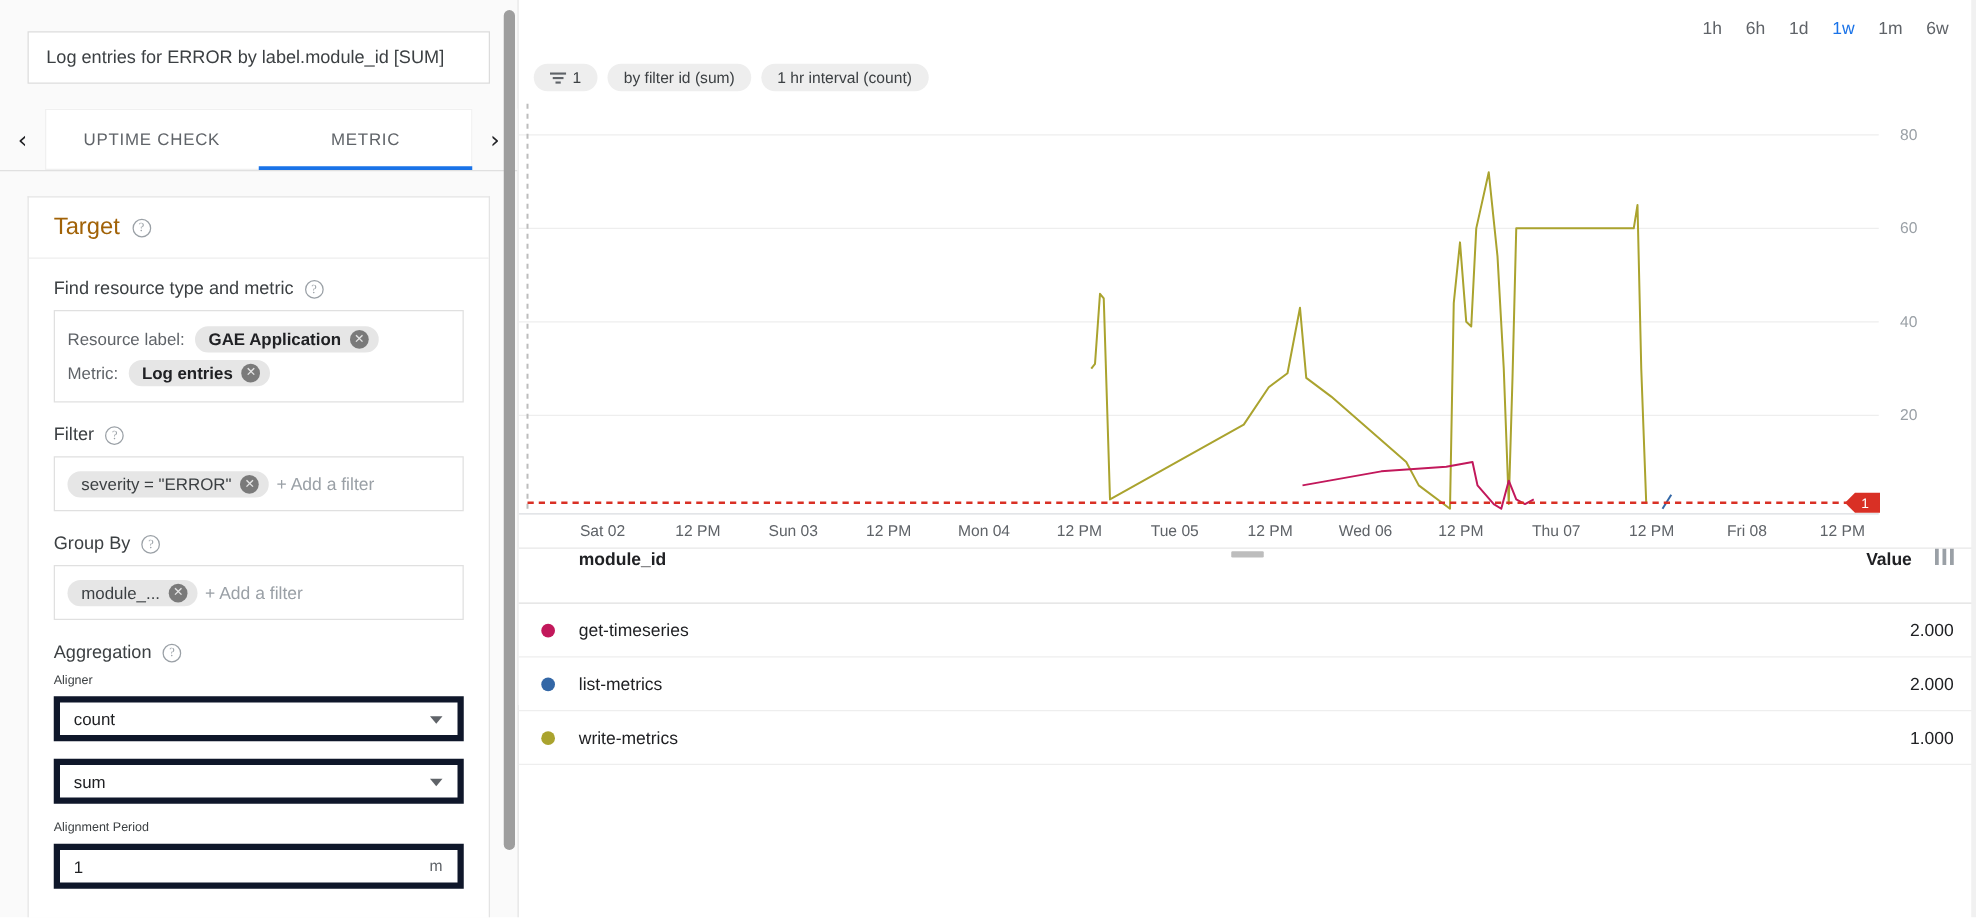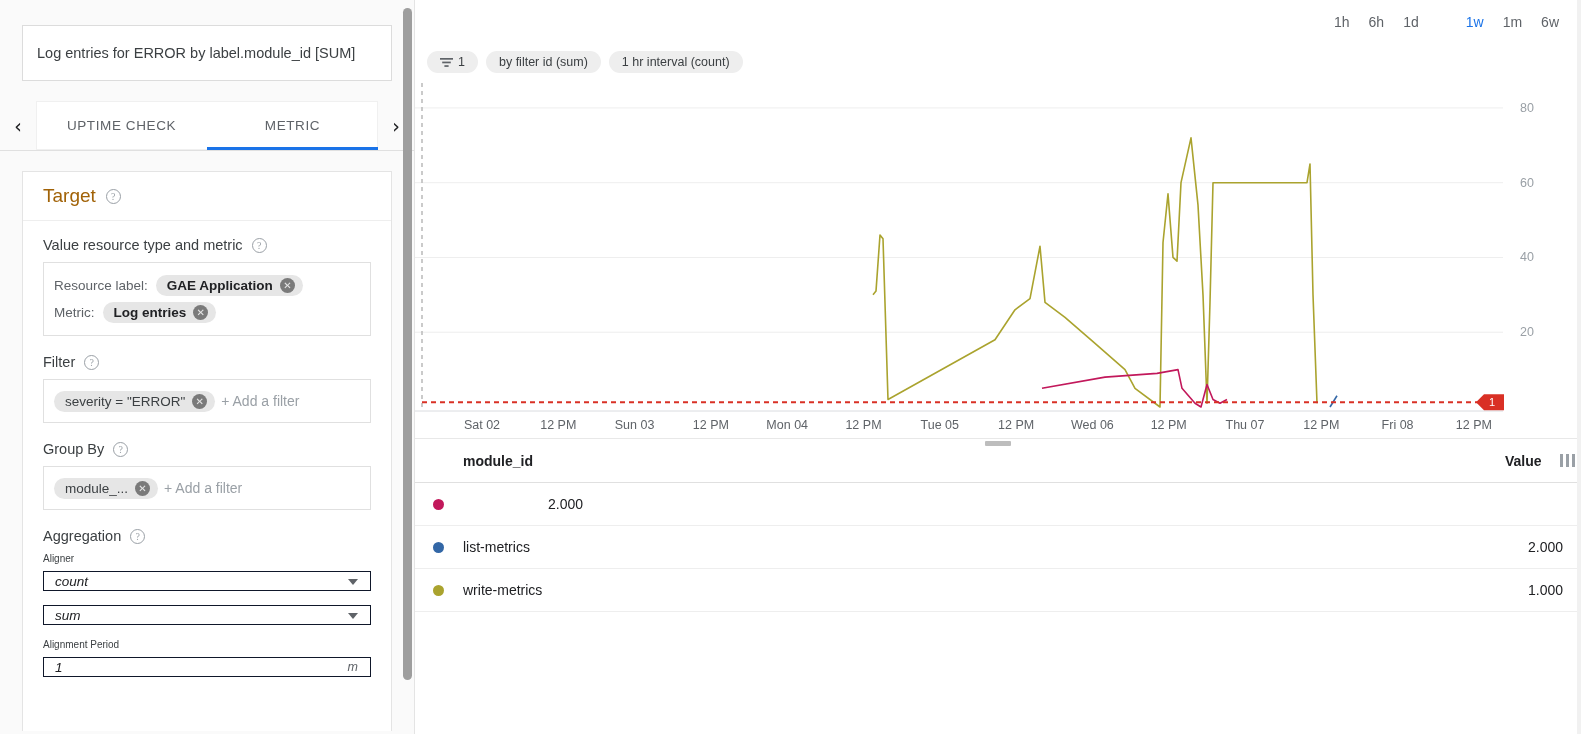--- a/index.html
+++ b/index.html
@@ -14,21 +14,21 @@
   
   .left-panel {
     position: relative;
     width: 415px; height: 734px;
     background: #fafafa;
     border-right: 1px solid #e4e4e4;
     overflow: hidden;
   }
   .title-box {
     margin: 25px 22px 0 22px;
-    height: 56px;
+    height: 42px;
     border: 1px solid #dcdcdc;
     background: #ffffff;
     display: flex; align-items: center;
     padding: 15px 14px;
     font-size: 14.5px;
     color: #3c4043;
   }
   .tabs-row {
     margin-top: 20px;
     display: flex; align-items: stretch;
@@ -97,44 +97,44 @@
   .chip.light { font-weight: 400; color: #3c4043; }
   .chip-x {
     width: 15px; height: 15px; border-radius: 50%; background: #7a7a7a;
     color: #e6e6e6; font-size: 10px; line-height: 15px; text-align: center;
     font-family: "DejaVu Sans", sans-serif; cursor: pointer; flex: none;
   }
   .filter-row { display: flex; align-items: center; gap: 6px; min-height: 24px; }
   .add-filter { font-size: 14px; color: #9aa0a6; cursor: text; }
   .sub-label { font-size: 10px; color: #3c4043; margin: 2px 0 7px 0; }
   .select-box {
-    height: 20px; border: 1px solid #0f172a; background: #fff;
+    height: 36px; border: 5px solid #0f172a; background: #fff;
     display: flex; align-items: center; padding: 0 11px;
     font-size: 13.5px; color: #202124; margin-bottom: 14px;
-    position: relative; cursor: pointer; font-style: italic;
+    position: relative; cursor: pointer;
   }
   .caret {
     position: absolute; right: 12px; top: 50%; margin-top: -2px;
     width: 0; height: 0; border-left: 5px solid transparent;
     border-right: 5px solid transparent; border-top: 6px solid #5f6368;
   }
   .suffix { position: absolute; right: 12px; font-size: 12.5px; color: #5f6368; }
   .lp-scrollbar {
     position: absolute; top: 8px; right: 2px; width: 9px; height: 672px;
     background: #9e9e9e; border-radius: 5px; cursor: pointer;
   }
 
   
   .right-panel { position: relative; flex: 1; height: 564px; background: #fff; }
   .time-range {
     position: absolute; top: 14px; right: 22px;
     display: flex; gap: 19px; font-size: 14px; color: #5f6368;
   }
   .time-range span { cursor: pointer; }
-  .time-range span.active { color: #1a73e8; margin-left: 28px; }
+  .time-range span.active { color: #1a73e8; }
 
   .chip-bar { position: absolute; top: 51px; left: 12px; display: flex; gap: 8px; }
   .gchip {
     background: #eeeeee; border-radius: 13px; height: 22px;
     display: inline-flex; align-items: center; gap: 5px;
     padding: 0 13px; font-size: 12.5px; color: #3c4043; cursor: pointer;
   }
   .funnel { display: block; }
 
   .chart-wrap { position: absolute; left: 0; top: 78px; width: 1140px; height: 360px; }
@@ -145,22 +145,22 @@
     position: absolute; left: 0; top: 438px; right: 0; bottom: 0;
     background: #fff;
   }
   .drag-handle {
     position: absolute; left: 50%; margin-left: -13px; top: 3px;
     width: 26px; height: 5px; background: #bdbdbd; border-radius: 1px;
     cursor: ns-resize;
   }
   .legend-divider { border-top: 1px solid #e8e8e8; }
   .lg-head {
-    display: flex; align-items: center; height: 44px;
-    padding: 0 6px 0 48px; border-bottom: 1px solid #e0e0e0;
+    display: flex; align-items: flex-start; height: 44px;
+    padding: 0 18px 0 48px; border-bottom: 1px solid #e0e0e0;
     font-size: 14px; font-weight: 700; color: #202124;
   }
   .lg-head .name { flex: 1; }
   .lg-head .val { width: 120px; text-align: right; }
   .cols-icon { margin-left: 18px; display: flex; gap: 2.5px; cursor: pointer; }
   .cols-icon i { display: block; width: 3.5px; height: 13px; background: #9aa0a6; }
   .lg-row {
     display: flex; align-items: center; height: 43px;
     padding: 0 18px 0 18px; border-bottom: 1px solid #eeeeee;
     font-size: 14px; color: #202124;
@@ -199,21 +199,21 @@
 
     <div class="target-card">
       <div class="card-head">
         <h2>Target</h2>
         <span class="help">?</span>
       </div>
 
       <div class="card-body">
 
         <div class="section-label">
-          <span>Value resource type and metric</span>
+          <span>Find resource type and metric</span>
           <span class="help">?</span>
         </div>
         <div class="field-box">
           <div class="kv-row">
             <span class="kv-key">Resource label:</span>
             <span class="chip">
               <span>GAE Application</span>
               <span class="chip-x">✕</span>
             </span>
           </div>
@@ -356,20 +356,21 @@
         <span class="val">Value</span>
         <span class="cols-icon">
             <i></i>
             <i></i>
             <i></i>
           </span>
       </div>
       <div id="legend-rows">
           <div class="lg-row">
             <span class="lg-dot" style="background: rgb(194, 24, 91);"></span>
+            <span class="name">get-timeseries</span>
             <span class="val">2.000</span>
           </div>
           <div class="lg-row">
             <span class="lg-dot" style="background: rgb(51, 103, 166);"></span>
             <span class="name">list-metrics</span>
             <span class="val">2.000</span>
           </div>
           <div class="lg-row">
             <span class="lg-dot" style="background: rgb(170, 163, 46);"></span>
             <span class="name">write-metrics</span>

